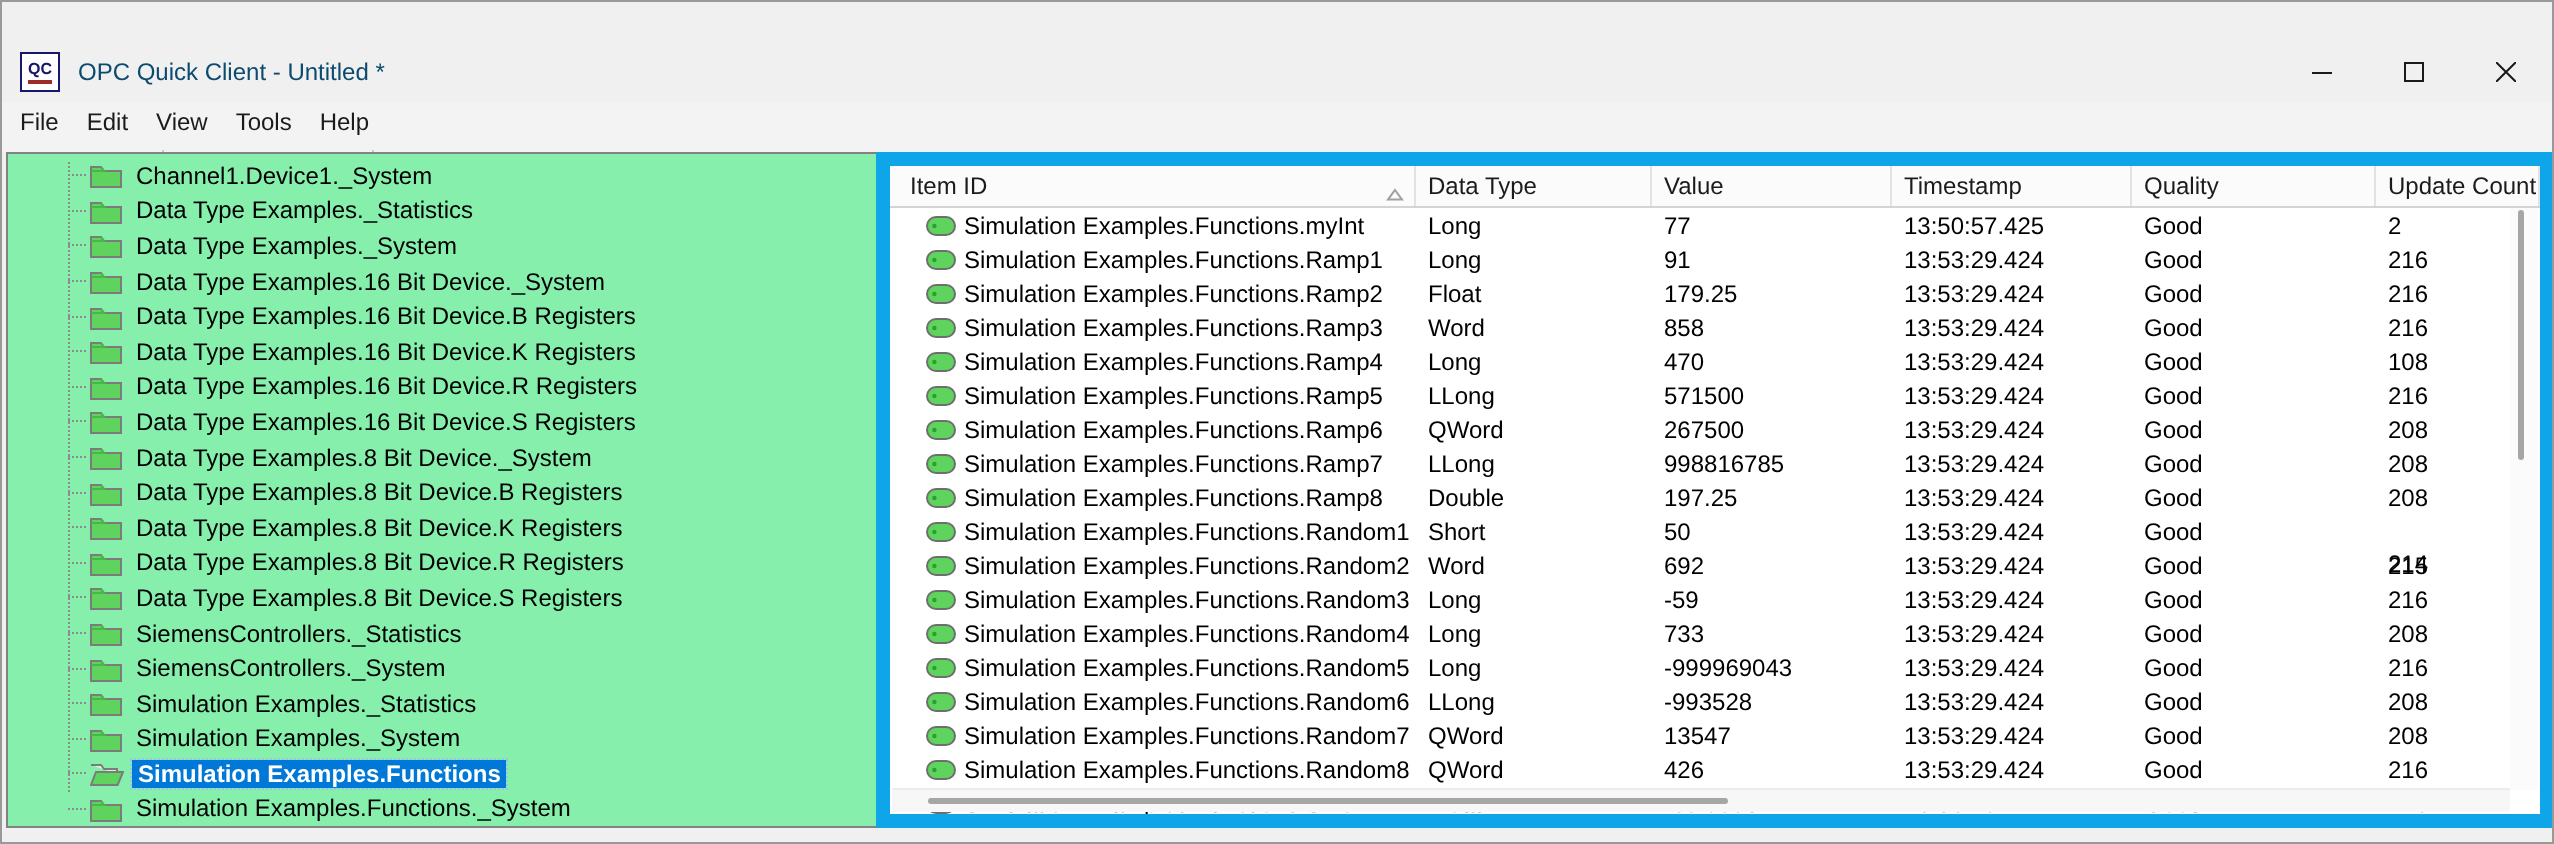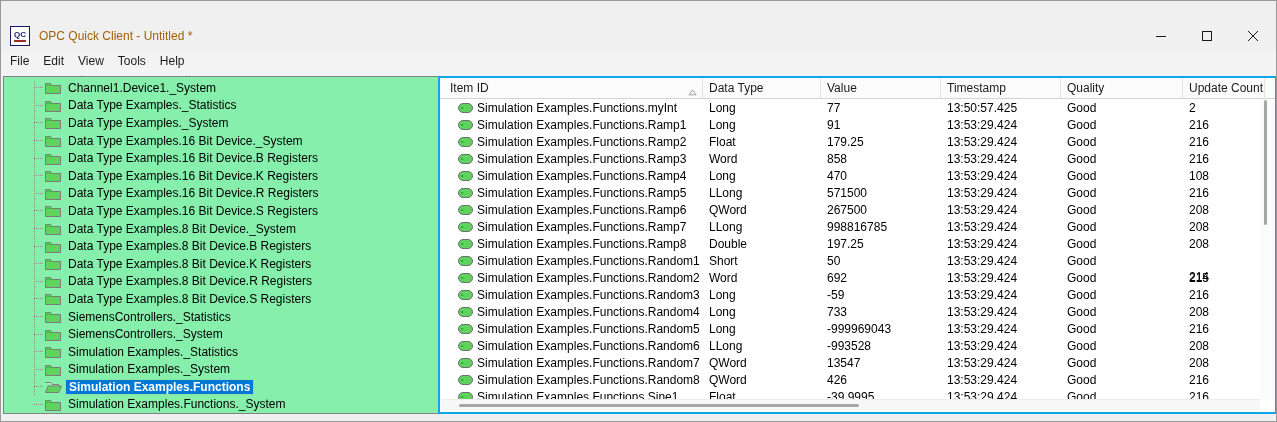--- a/index.html
+++ b/index.html
@@ -6,21 +6,21 @@
   .window { position:relative; width:1277px; height:422px; background:#f0f0f0;
             border:1px solid #999; box-sizing:border-box; overflow:hidden; }
 
   
   .titlebar { height:30px; display:flex; align-items:center; background:#f0f0f0;margin-top:20px; }
   .app-icon { width:20px; height:20px; margin-left:9px; background:#fff; border:1px solid #16166b;
               box-sizing:border-box; display:flex; flex-direction:column; align-items:center;
               justify-content:center; flex:none; }
   .app-icon .qc { font-size:8px; font-weight:bold; color:#16166b; line-height:9px; letter-spacing:0; }
   .app-icon .sub { width:12px; height:2px; background:#9e2b25; margin-top:1px; }
-  .titletext { margin-left:9px; font-size:12px; color:#a16207; white-space:nowrap; }
+  .titletext { margin-left:9px; font-size:12px; color:#0c4a6e; white-space:nowrap; }
   .win-controls { margin-left:auto; display:flex; height:100%; }
   .win-btn { width:46px; height:30px; display:flex; align-items:center; justify-content:center; }
   .win-btn svg { display:block; }
 
   
   .menubar { height:20px; display:flex; align-items:center; background:#f3f3f3; padding-left:2px; }
   .menu-item { padding:1px 7px 2px 7px; font-size:12px; color:#1b1b1b; }
 
   
   .toolbar { height:25px; display:flex; align-items:center; background:#f3f3f3; padding-left:4px; }
@@ -41,21 +41,21 @@
   .tree-row .connector { width:9px; height:1px; flex:none; margin-right:2px;
               background-image:repeating-linear-gradient(to right,#8c8c8c 0,#8c8c8c 1px,transparent 1px,transparent 2px); }
   .tree-icon { flex:none; display:flex; margin-right:4px; }
   .tree-label { padding:0 3px; line-height:14px; }
   .tree-row.selected .tree-label { background:#0078d7; color:#fff; font-weight:bold; outline:1px dotted #9cc3ea; }
   .tree-scroll-thumb { position:absolute; right:8px; top:97px; width:3px; height:215px;
                        background:#a6a6a6; border-radius:2px; }
 
   
   .table-panel { position:absolute; left:437px; top:0; width:839px; height:338px; background:#fff;
-                 border:2px solid #0ea5e9; box-sizing:border-box; overflow:hidden; }
+                 border:7px solid #0ea5e9; box-sizing:border-box; overflow:hidden; }
   .table-header { display:flex; height:20px; background:#fbfbfb; border-bottom:1px solid #d4d4d4; }
   .th { box-sizing:border-box; padding:3px 0 0 6px; font-size:12px; color:#1b1b1b;
         border-right:1px solid #e2e2e2; white-space:nowrap; overflow:hidden; position:relative; flex:none; }
   .th.first { padding-left:10px; }
   .th.filler { flex:1; border-right:none; }
   .sort-glyph { position:absolute; right:5px; top:7px; }
   .tr { display:flex; height:17px; align-items:center; font-size:12px; color:#000; }
   .td { box-sizing:border-box; padding-left:6px; white-space:nowrap; overflow:hidden; flex:none; }
   .td.first { display:flex; align-items:center; padding-left:18px; }
   .tag-icon { margin-right:4px; flex:none; display:flex; }

